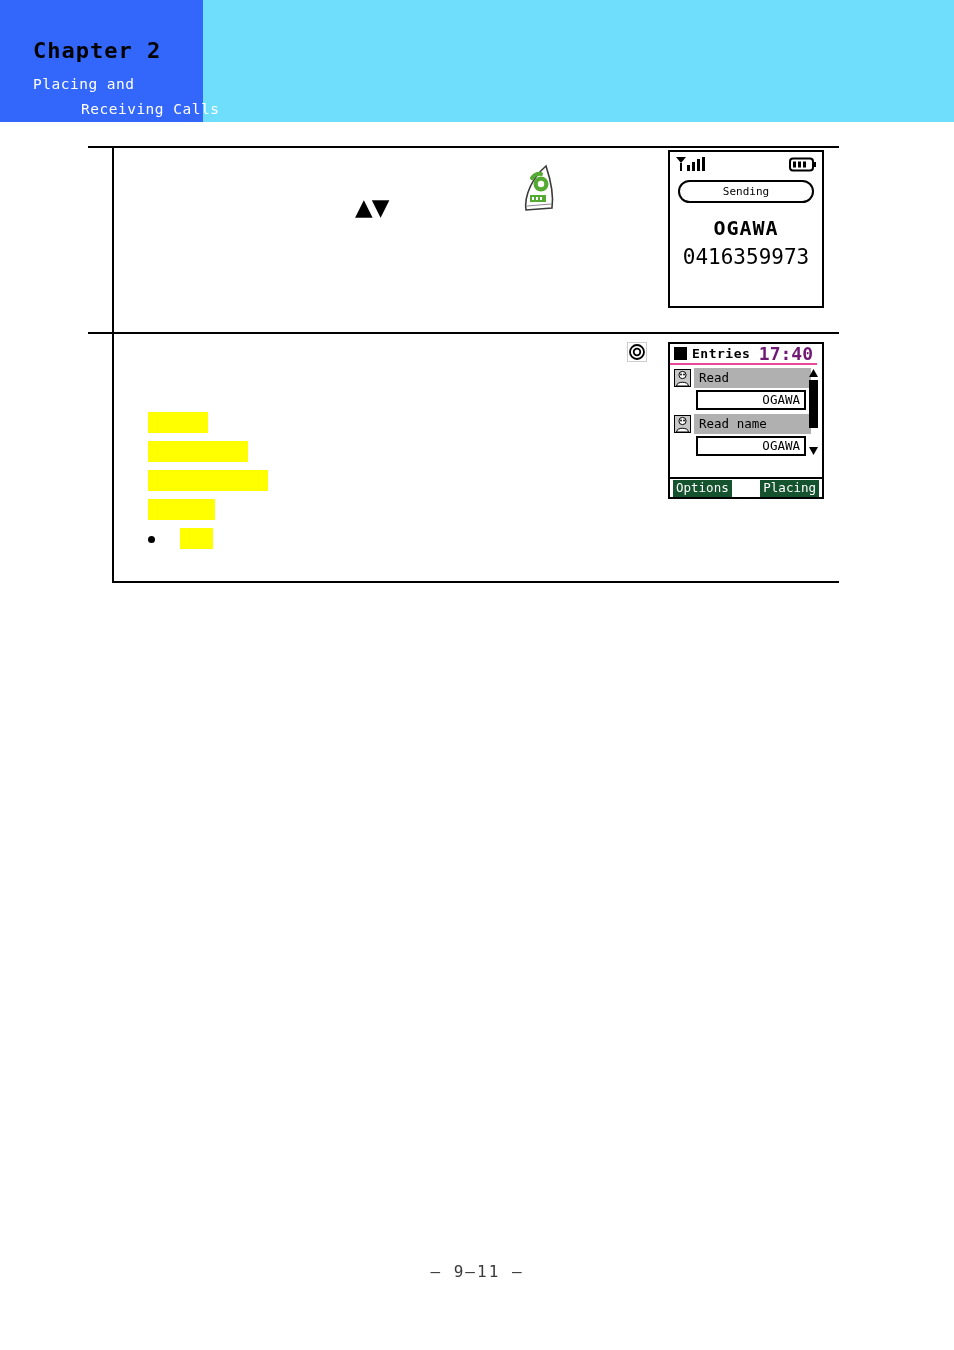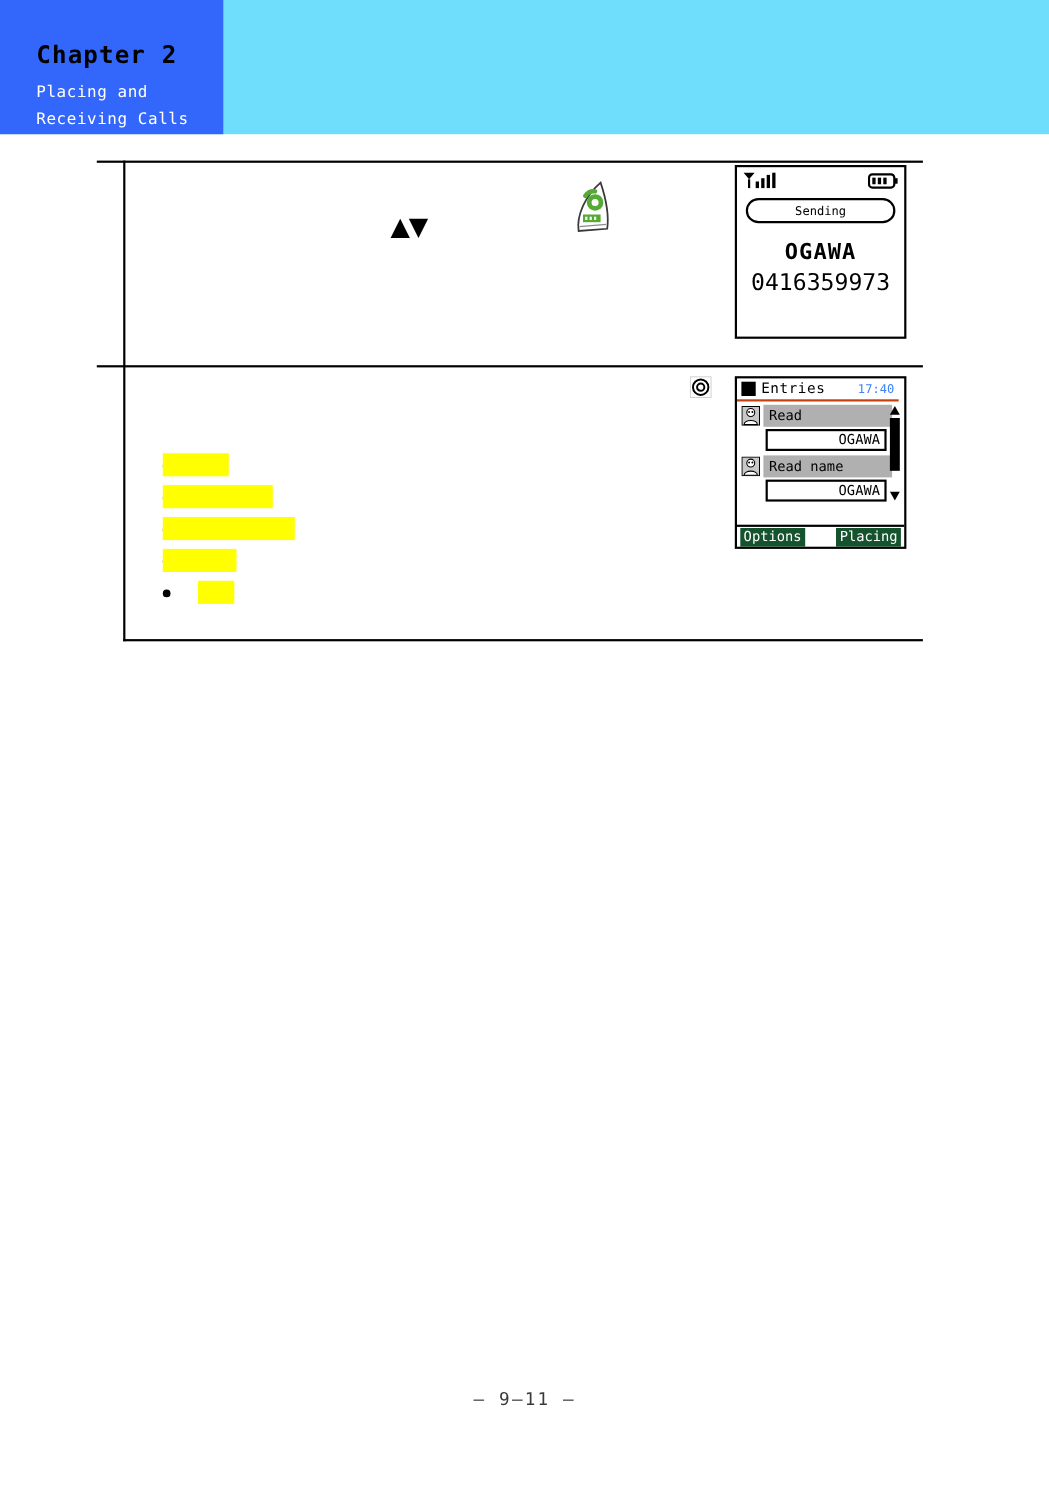--- a/index.html
+++ b/index.html
@@ -46,21 +46,21 @@
   .chapter-sub {
     position: absolute;
     left: 33px;
     color: #ffffff;
     font-family: "DejaVu Sans Mono", monospace;
     font-size: 14.5px;
     letter-spacing: 0.5px;
     white-space: nowrap;
   }
   #chapter-sub-1 { top: 76px; }
-  #chapter-sub-2 { top: 101px; }
+  #chapter-sub-2 { top: 101px; margin-left: 48px; }
 
   
   #content-table {
     position: absolute;
     left: 88px;
     top: 146px;
     width: 751px;
     height: 437px;
   }
   .tbl-line { position: absolute; background: #000000; }
@@ -201,22 +201,23 @@
     left: 668px;
     top: 342px;
     width: 156px;
     height: 157px;
   }
   #entries-titlebar {
     position: absolute;
     left: 0; top: 0;
     width: 147px;
     height: 21px;
-    border-bottom: 2px solid #c2410c;
-    box-sizing: border-box;
+    border-bottom: 2px solid #ec4899;
+    box-sizing: border-box;
+    font-weight: bold;
   }
   #entries-square {
     position: absolute;
     left: 4px;
     top: 3px;
     width: 13px;
     height: 13px;
     background: #000000;
   }
   #entries-title {
@@ -225,23 +226,23 @@
     top: 1px;
     font-size: 13px;
     line-height: 17px;
     color: #000000;
     letter-spacing: 0.5px;
   }
   #entries-time {
     position: absolute;
     right: 4px;
     top: 1px;
-    font-size: 11px;
+    font-size: 18px;
     line-height: 17px;
-    color: #3b82f6;
+    color: #701a75;
   }
   .entry-label-row {
     position: absolute;
     left: 4px;
     width: 132px;
     height: 20px;
   }
   .person-icon {
     position: absolute;
     left: 0;

